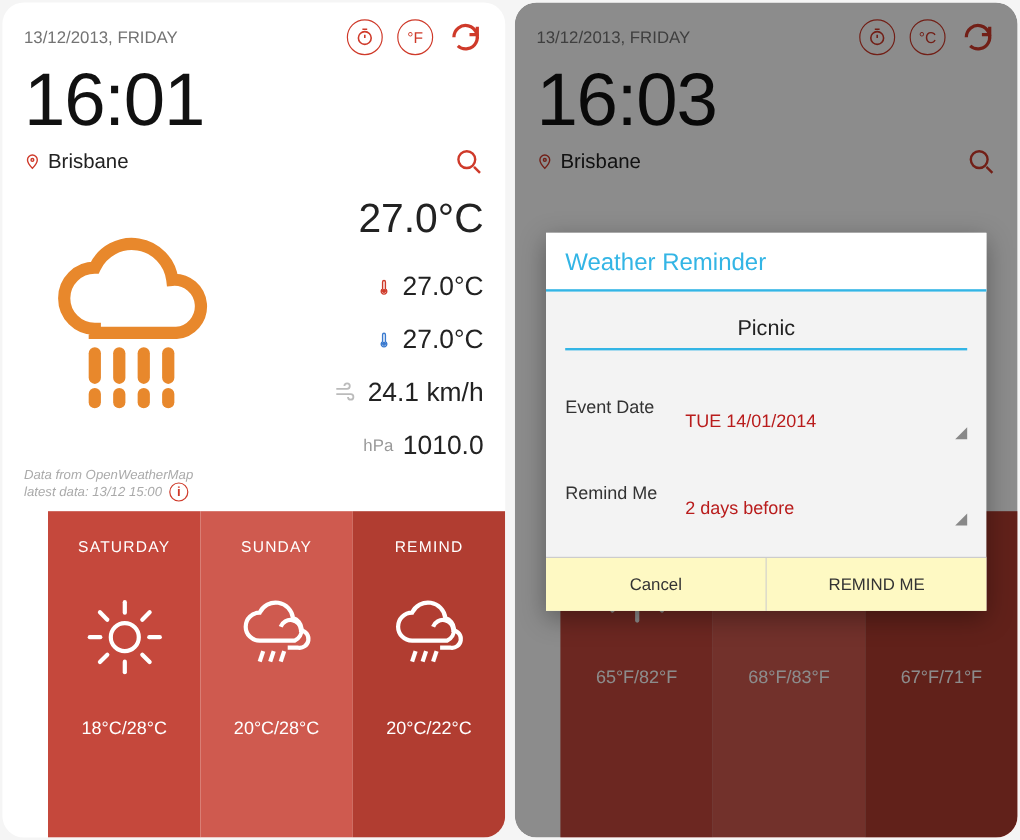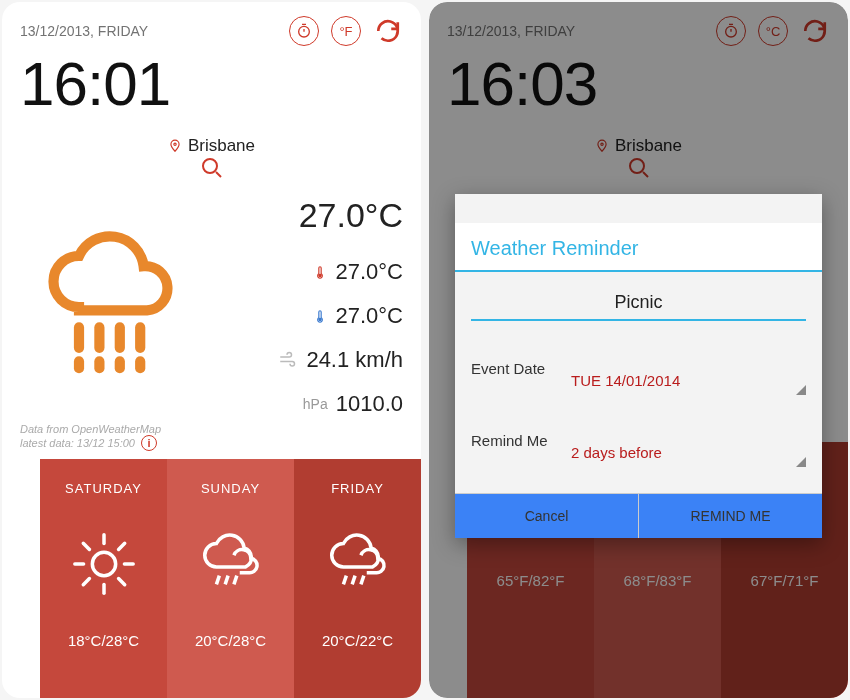--- a/index.html
+++ b/index.html
@@ -50,22 +50,21 @@
     font-size: 62px;
     font-weight: 300;
     color: #111;
     letter-spacing: -1px;
     margin-top: 2px;
   }
   .loc-row {
     display: flex;
     justify-content: space-between;
     align-items: center;
-    margin-top: 17px;
-    flex-direction: column;
+    margin-top: 4px;
   }
   .loc {
     display: flex; align-items: center; gap: 6px;
     font-size: 17px; color: #222; font-weight: 300;
   }
   .pin { color: #cf3a2a; }
   .search-icon { color: #cf3a2a; }
   .mid {
     display: flex;
     padding: 10px 18px 0 18px;
@@ -123,21 +122,20 @@
     position:absolute;
     top:192px;left:26px;right:26px;
     background:#f3f3f3;
     z-index:5;
     box-shadow:0 6px 20px rgba(0,0,0,.35);
   }
   .dlg-title{
     color:#33b5e5;font-size:20px;font-weight:400;
     padding:14px 4px 10px 16px;background:#fff;
     border-bottom:2px solid #33b5e5;
-    margin-top:29px;
   }
   .dlg-body{padding:14px 16px 8px 16px;}
   .dlg-input{
     width:100%;border:none;border-bottom:2px solid #33b5e5;
     background:transparent;text-align:center;font-size:18px;
     padding:6px 0;outline:none;color:#222;
   }
   .dlg-row{
     display:flex;align-items:center;margin-top:22px;font-size:15px;
   }
@@ -147,21 +145,21 @@
   }
   .dlg-val::after{
     content:"";position:absolute;right:0;bottom:-2px;
     border-left:10px solid transparent;border-bottom:10px solid #888;
   }
   .dlg-btns{
     display:flex;border-top:1px solid #ccc;margin-top:20px;
   }
   .dlg-btn{
     flex:1;text-align:center;padding:14px 0;font-size:14px;color:#333;
-    background:#3b82f6;
+    background:#fef9c3;
   }
   .dlg-btn:first-child{border-right:1px solid #ccc;}
   
   svg{display:block;}
 </style>
 </head>
 <body>
 
 <div class="screen">
   <div class="top">
@@ -287,21 +285,21 @@
             <path d="M7 13a4 4 0 0 1 0-8 5 5 0 0 1 9.5 1.5A3.5 3.5 0 0 1 17 13H7z"></path>
             <path d="M13 9a3 3 0 0 1 5.8 1A2.5 2.5 0 0 1 18 15h-3"></path>
             <line x1="8" y1="16" x2="7" y2="19"></line>
             <line x1="11" y1="16" x2="10" y2="19"></line>
             <line x1="14" y1="16" x2="13" y2="19"></line>
           </svg>
       </div>
       <div class="ftemp">20°C/28°C</div>
     </div>
     <div class="fcol c3">
-      <div class="fday">FRIDAY</div>
+      <div class="fday">REMIND</div>
       <div class="ficon">
         <svg width="78" height="70" viewBox="0 0 24 24" fill="none" stroke="#fff" stroke-width="1.2">
             <path d="M7 13a4 4 0 0 1 0-8 5 5 0 0 1 9.5 1.5A3.5 3.5 0 0 1 17 13H7z"></path>
             <path d="M13 9a3 3 0 0 1 5.8 1A2.5 2.5 0 0 1 18 15h-3"></path>
             <line x1="8" y1="16" x2="7" y2="19"></line>
             <line x1="11" y1="16" x2="10" y2="19"></line>
             <line x1="14" y1="16" x2="13" y2="19"></line>
           </svg>
       </div>
       <div class="ftemp">20°C/22°C</div>

